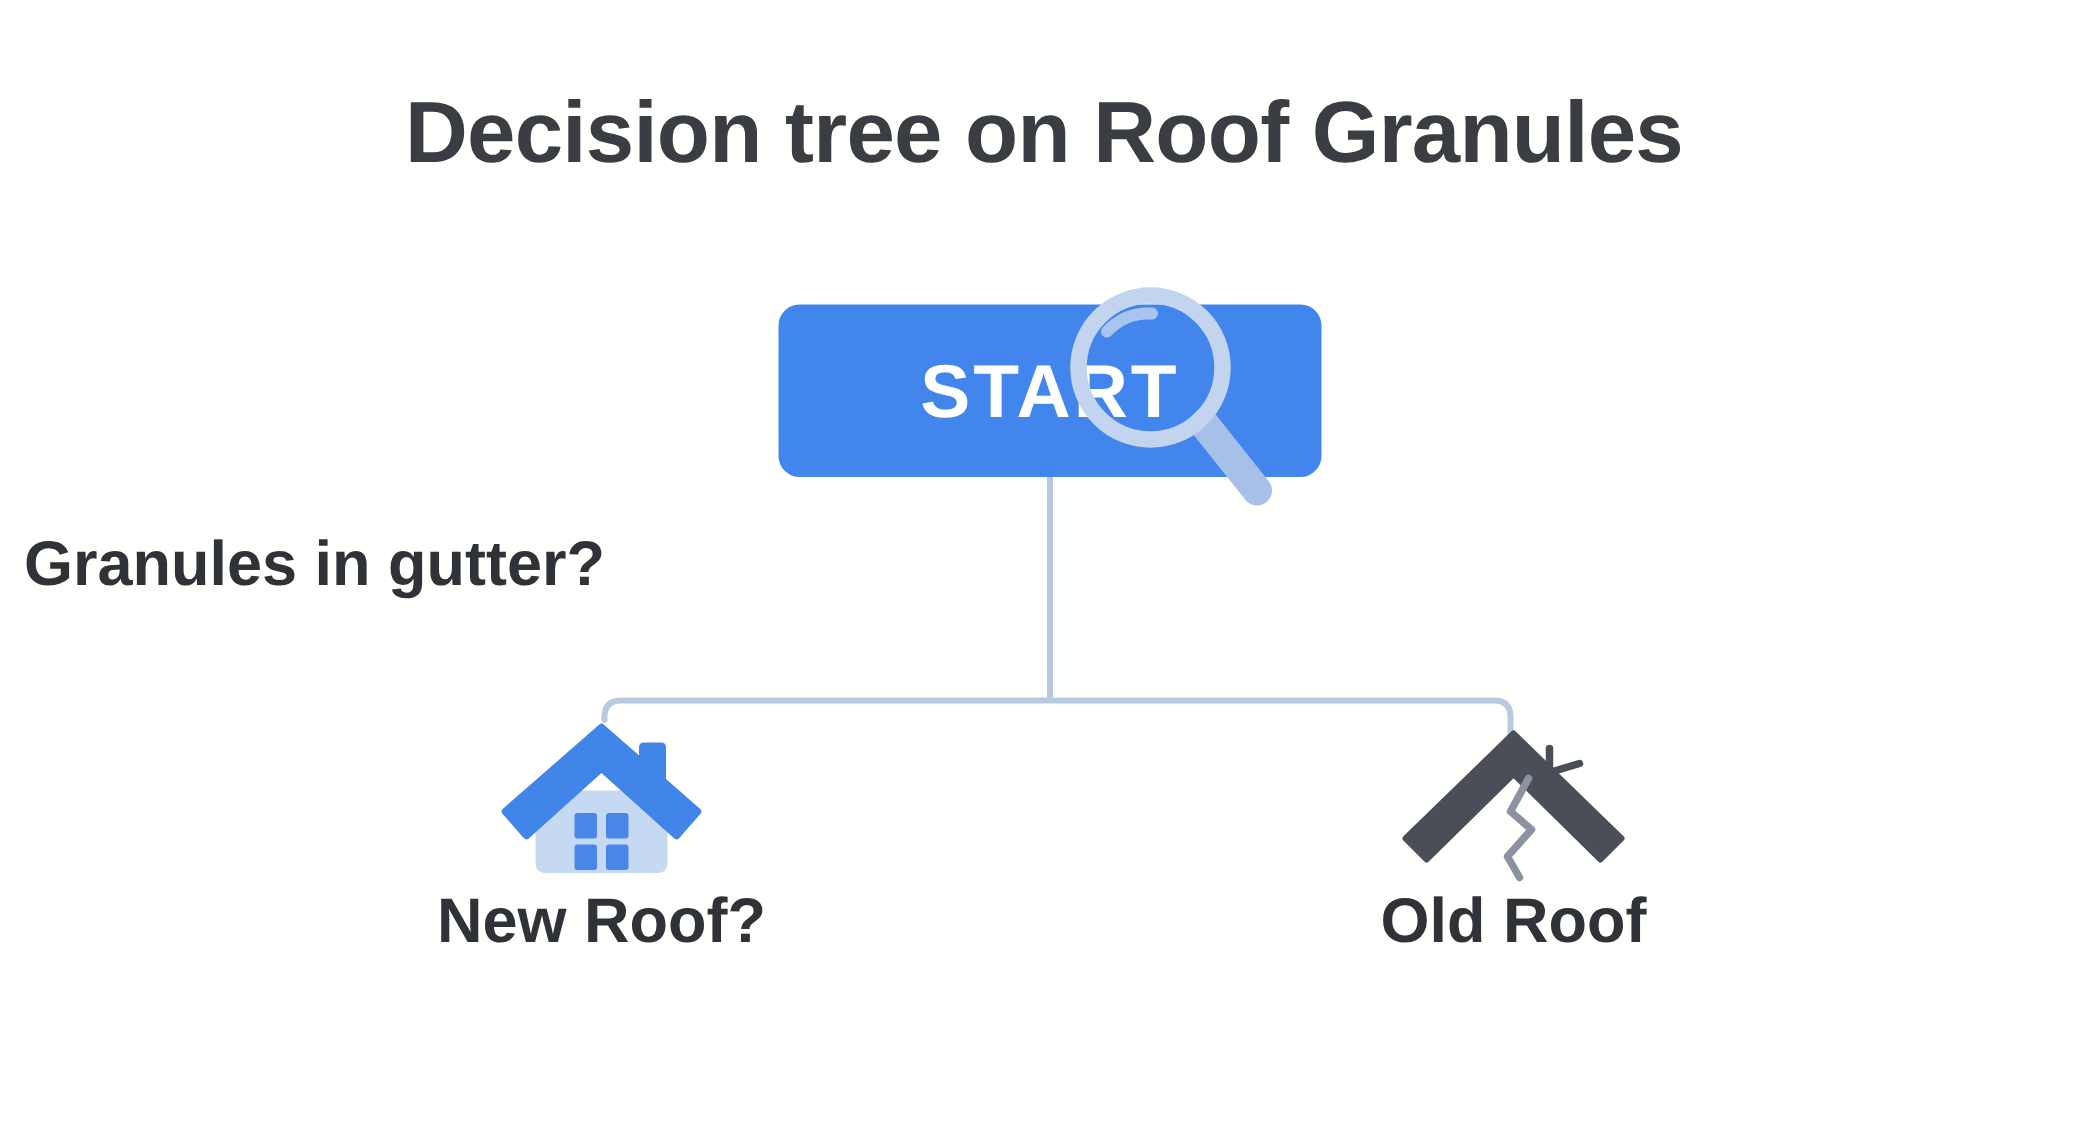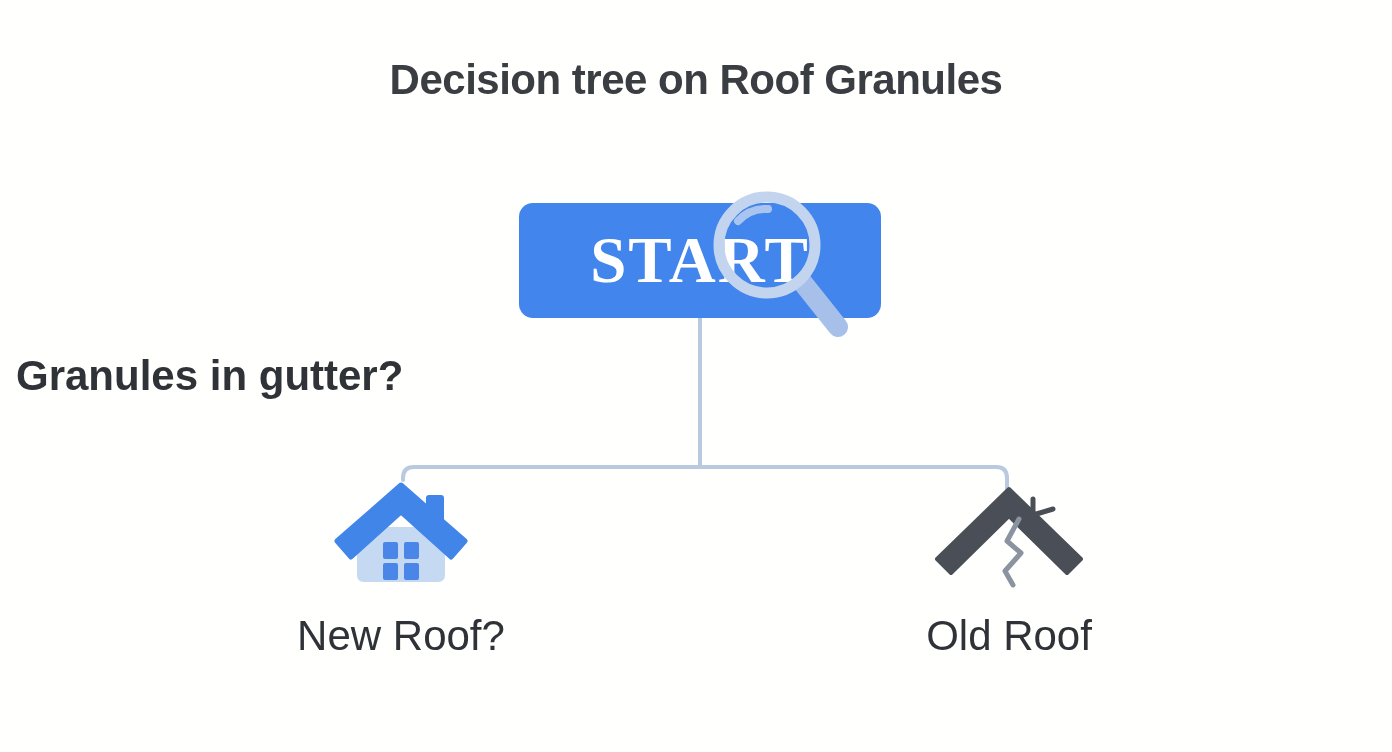--- a/index.html
+++ b/index.html
@@ -19,21 +19,21 @@
     height: 752px;
     background: #fffffd;
   }
   
   #page-title {
     position: absolute;
     left: 0;
     top: 57px;
     width: 1392px;
     text-align: center;
-    font-size: 42px;
+    font-size: 58px;
     font-weight: bold;
     color: #3a3d42;
     letter-spacing: -0.5px;
     line-height: 1.1;
     white-space: nowrap;
   }
   
   #start-node {
     position: absolute;
     left: 519px;
@@ -45,25 +45,24 @@
   }
   #start-label {
     position: absolute;
     left: 0;
     top: 0;
     width: 362px;
     height: 115px;
     display: flex;
     align-items: center;
     justify-content: center;
-    font-size: 65px;
+    font-size: 50px;
     font-weight: bold;
     color: #ffffff;
     letter-spacing: 2px;
-    font-family: Liberation Serif, serif;
   }
   #magnifier-icon {
     position: absolute;
     left: 700px;
     top: 185px;
     width: 160px;
     height: 155px;
     pointer-events: none;
   }
   
@@ -99,23 +98,22 @@
   #leaf-new-roof { left: 251px; top: 478px; }
   #leaf-old-roof { left: 859px; top: 478px; }
   .leaf-icon {
     width: 300px;
     height: 112px;
     display: flex;
     align-items: center;
     justify-content: center;
   }
   .leaf-label {
-    margin-top: 22px;
     font-size: 42px;
-    font-weight: normal;
+    font-weight: bold;
     color: #2f3237;
     white-space: nowrap;
   }
 </style>
 </head>
 <body>
 
 <div id="canvas">
 
   <div id="page-title">Decision tree on Roof Granules</div>

